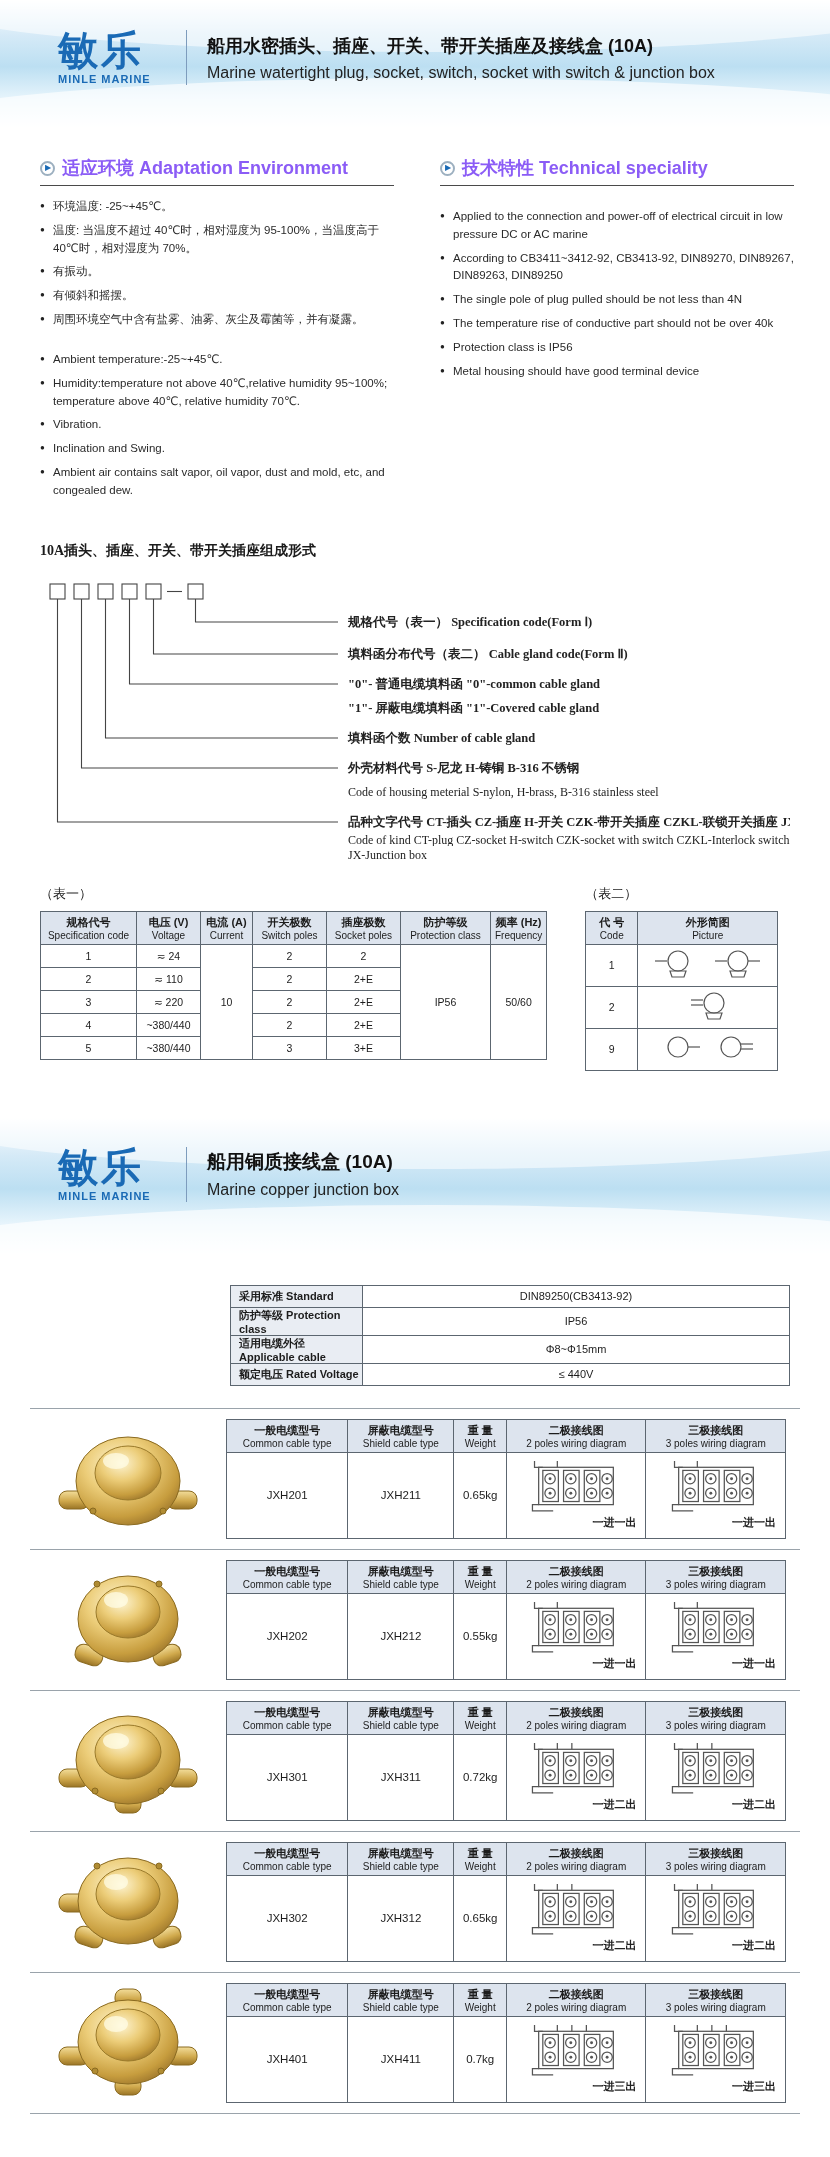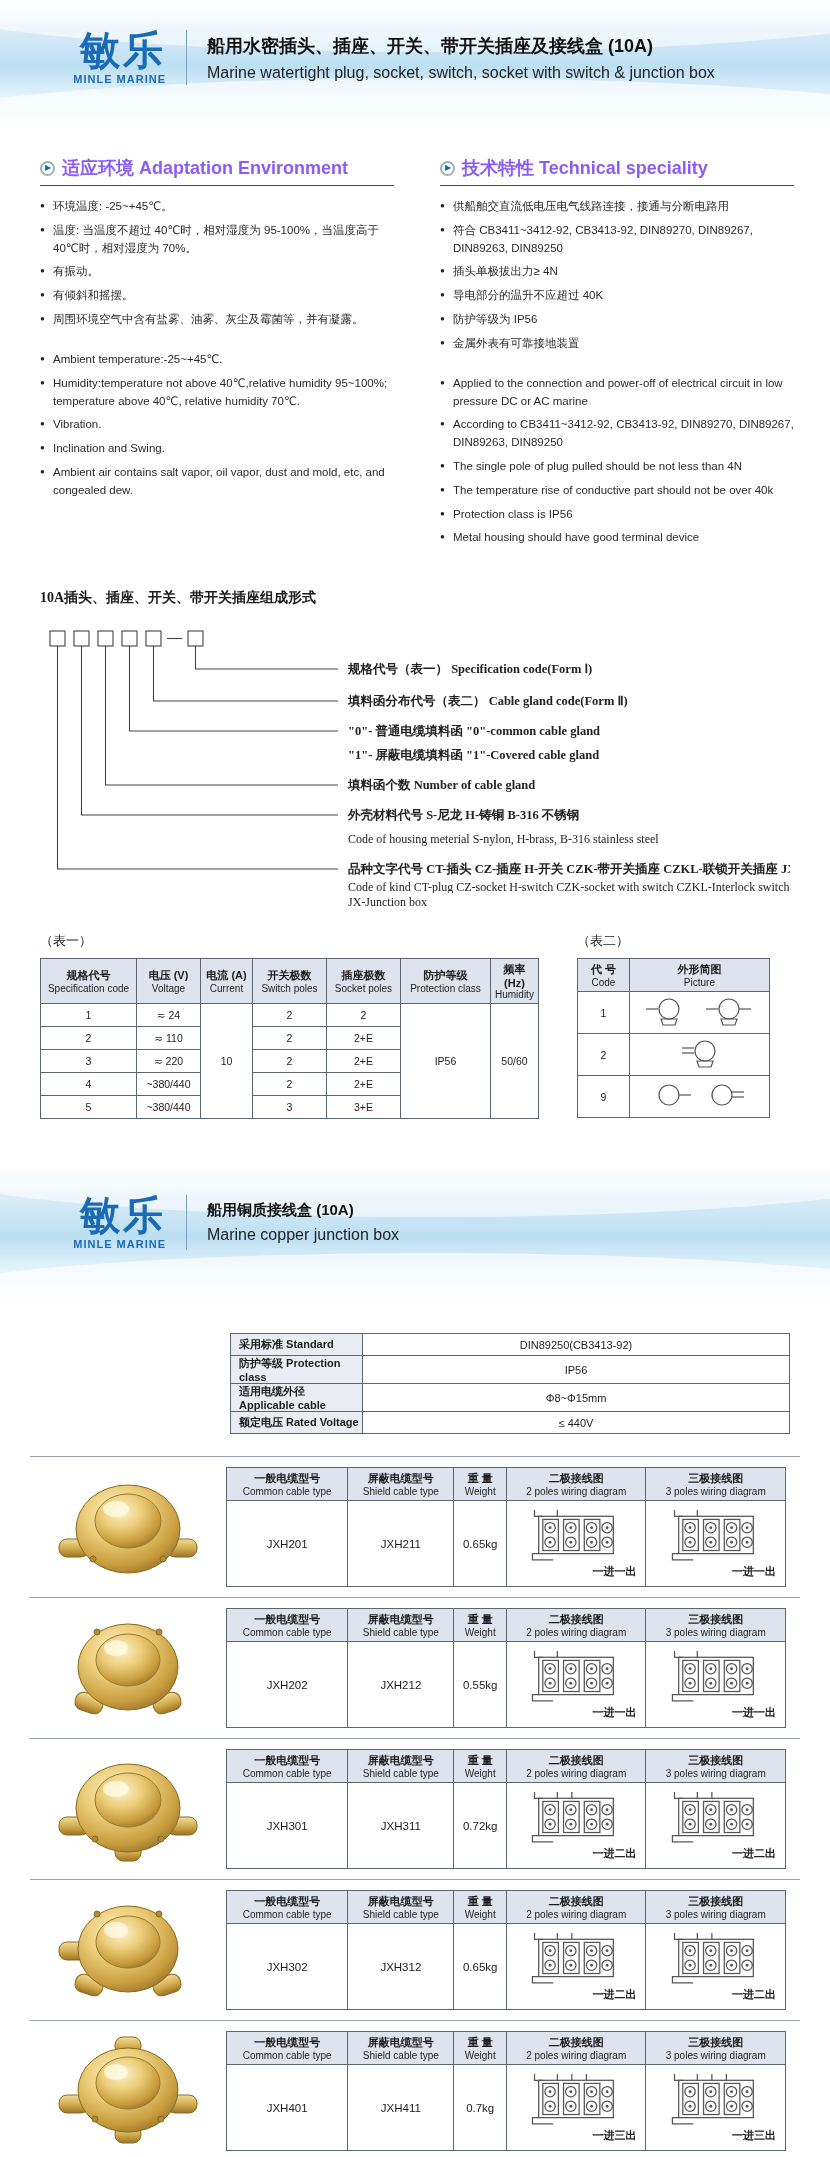--- a/index.html
+++ b/index.html
@@ -9,27 +9,27 @@
   
   .band { position:relative; overflow:hidden;
     background:linear-gradient(180deg,#ffffff 0%,#d5eaf7 28%,#bcdff2 52%,#e8f5fc 78%,#ffffff 100%); }
   .band::before { content:""; position:absolute; left:-12%; width:128%; height:110px; top:-58px;
     background:rgba(255,255,255,.55); border-radius:0 0 50% 50%; }
   .band::after { content:""; position:absolute; left:-18%; width:140%; height:120px; bottom:-70px;
     background:rgba(255,255,255,.65); border-radius:50% 50% 0 0; }
   .band-inner { position:relative; z-index:2; display:flex; align-items:center; padding:30px 0 22px 58px; }
   .band1 { height:128px; }
   .band2 { height:138px; }
-  .logo { text-align:right; min-width:108px; }
+  .logo { text-align:left; min-width:108px; }
   .logo-cn { font-size:40px; font-weight:bold; color:#1a6ab5; letter-spacing:3px; line-height:1; }
   .logo-en { font-size:11px; font-weight:bold; color:#1a6ab5; letter-spacing:1px; margin-top:3px; }
   .vline { width:1px; align-self:stretch; background:#7d9cbd; margin:0 20px; }
   .titles .t-cn { font-size:18px; font-weight:bold; color:#111; }
   .titles .t-en { font-size:16px; color:#222; margin-top:6px; }
-  .band2 .titles .t-cn { font-size:15px; }
+  .band2 .titles .t-cn { font-size:19px; }
 
   
   .cols { display:flex; gap:46px; padding:28px 36px 10px 40px; }
   .col { flex:1; }
   .sec-head { display:flex; align-items:center; gap:7px; border-bottom:1px solid #4a4a4a; padding-bottom:5px; }
   .play-icon { width:15px; height:15px; border-radius:50%; border:2px solid #9db0c0; background:#fff;
     display:inline-flex; align-items:center; justify-content:center; flex:0 0 auto; }
   .play-icon span { color:#1a6ab5; font-size:8px; line-height:1; transform:translateX(.5px); }
   .sec-title { font-size:18px; font-weight:bold; color:#8b5cf6; }
   ul.bullets { list-style:none; margin-top:12px; }
@@ -137,28 +137,20 @@
         <li>Ambient air contains salt vapor, oil vapor, dust and mold, etc, and congealed dew.</li>
       </ul>
     </div>
     <div class="col">
       <div class="sec-head">
         <span class="play-icon">
             <span>▶</span>
           </span>
         <span class="sec-title">技术特性 Technical speciality</span>
       </div>
-      <ul class="bullets">
-        <li>供船舶交直流低电压电气线路连接，接通与分断电路用</li>
-        <li>符合 CB3411~3412-92, CB3413-92, DIN89270, DIN89267, DIN89263, DIN89250</li>
-        <li>插头单极拔出力≥ 4N</li>
-        <li>导电部分的温升不应超过 40K</li>
-        <li>防护等级为 IP56</li>
-        <li>金属外表有可靠接地装置</li>
-      </ul>
       <ul class="bullets en">
         <li>Applied to the connection and power-off of electrical circuit in low pressure DC or AC marine</li>
         <li>According to CB3411~3412-92, CB3413-92, DIN89270, DIN89267, DIN89263, DIN89250</li>
         <li>The single pole of plug pulled should be not less than 4N</li>
         <li>The temperature rise of conductive part should not be over 40k</li>
         <li>Protection class is IP56</li>
         <li>Metal housing should have good terminal device</li>
       </ul>
     </div>
   </div>
@@ -220,21 +212,21 @@
           <th style="width:74px">
                 <div class="h-cn">插座极数</div>
                 <div class="h-en">Socket poles</div>
               </th>
           <th style="width:90px">
                 <div class="h-cn">防护等级</div>
                 <div class="h-en">Protection class</div>
               </th>
           <th style="width:40px">
                 <div class="h-cn">频率 (Hz)</div>
-                <div class="h-en">Humidity</div>
+                <div class="h-en">Frequency</div>
               </th>
         </tr>
         <tr>
           <td>1</td>
           <td>≂ 24</td>
           <td rowspan="5">10</td>
           <td>2</td>
           <td>2</td>
           <td rowspan="5">IP56</td>
           <td rowspan="5">50/60</td>

